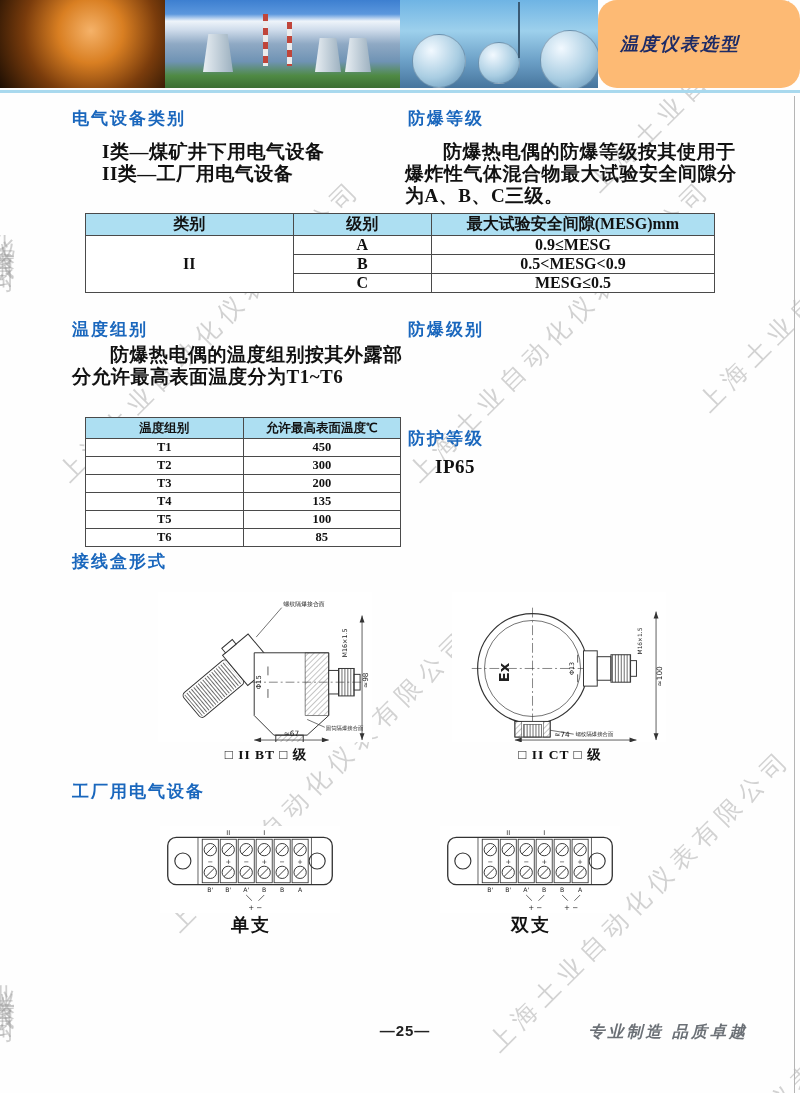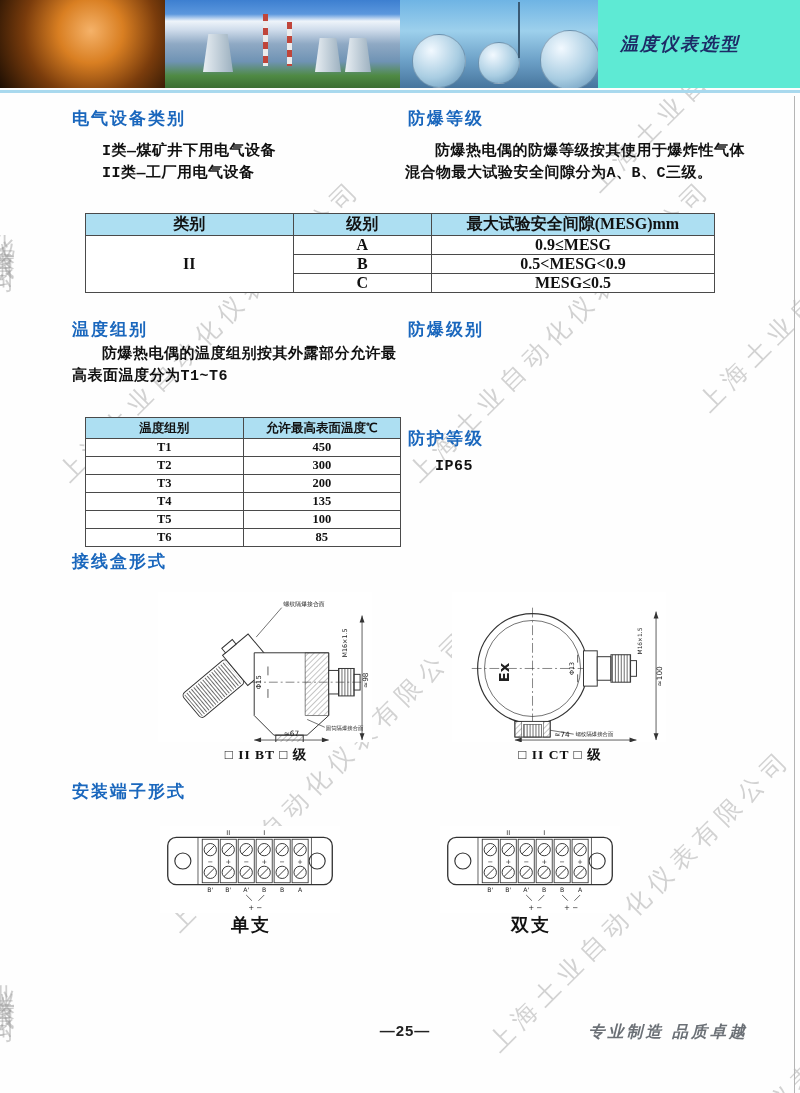--- a/index.html
+++ b/index.html
@@ -14,29 +14,29 @@
   
   .header{position:absolute;left:0;top:0;width:800px;height:88px;display:flex;z-index:1;}
   .photo{position:relative;height:88px;overflow:hidden;}
   .photo1{width:165px;background:radial-gradient(circle at 55% 35%,#f5b269 0%,#d97f22 30%,#7a3c0c 62%,#1c0e03 100%);}
   .photo2{width:235px;background:linear-gradient(180deg,#3d7fd0 0%,#5b97dd 16%,#eef4fa 24%,#cfdceb 34%,#8fa9c4 50%,#6f93b4 70%,#4f8a44 86%,#3c6e33 100%);}
   .photo3{width:198px;background:linear-gradient(180deg,#6fb4e4 0%,#9dd0ec 35%,#6b9fc6 70%,#47759d 100%);}
   .tower{position:absolute;bottom:16px;background:linear-gradient(90deg,#e8eef3,#9db1c0);
          clip-path:polygon(18% 0,82% 0,100% 100%,0 100%);}
   .chimney{position:absolute;background:repeating-linear-gradient(180deg,#c0453a 0 7px,#ececec 7px 14px);width:5px;}
   .sphere{position:absolute;border-radius:50%;background:radial-gradient(circle at 35% 30%,#f2f9ff,#a9cde2 55%,#5d8fb4 100%);border:1px solid rgba(60,90,120,.4);}
-  .title-band{width:202px;background:#5eead4;display:flex;align-items:center;}
+  .title-band{width:202px;background:#fdba74;display:flex;align-items:center;border-radius:19px;}
   .page-title{width:100%;padding-left:22px;font-family:"Liberation Sans",sans-serif;
       font-weight:bold;font-style:italic;font-size:18px;letter-spacing:2px;color:#1d2b66;}
   .header-rule{position:absolute;left:0;top:90px;width:800px;height:3px;background:#a9d9ee;z-index:1;}
   .edge-line{position:absolute;left:794px;top:96px;width:1px;height:997px;background:#b5b5b5;z-index:1;}
   
   .sec-h{position:absolute;margin:0;z-index:2;font-family:"Liberation Sans",sans-serif;
          font-size:17px;font-weight:bold;letter-spacing:2px;color:#1a67bd;}
-  .body-text{position:absolute;z-index:2;font-size:15px;font-weight:600;line-height:22px;letter-spacing:.5px;font-family:Liberation Mono, monospace;}
+  .body-text{position:absolute;z-index:2;font-size:19px;font-weight:600;line-height:22px;letter-spacing:.5px;}
   .indent{text-indent:2em;}
   
   table.dt{position:absolute;z-index:2;border-collapse:collapse;background:#fff;
            font-size:16px;font-weight:600;text-align:center;}
   table.dt th,table.dt td{border:1px solid #4a4a4a;padding:0 4px;}
   table.dt th{background:#addff2;font-weight:700;height:20px;}
   table.dt td{height:17px;}
   
   .draw{position:absolute;z-index:2;text-align:center;}
   .draw svg{background:#fff;display:block;}
@@ -237,21 +237,21 @@
       <polygon points="188,151 181,148.5 181,153.5" fill="#333"></polygon>
       <text x="112" y="158" text-anchor="middle" font-size="7.5" transform="translate(0,-10)">≈74</text>
       <line x1="208" y1="20" x2="208" y2="151" stroke="#333" stroke-width="0.8"></line>
       <polygon points="208,20 205.5,27 210.5,27" fill="#333"></polygon>
       <polygon points="208,151 205.5,144 210.5,144" fill="#333"></polygon>
       <text transform="rotate(-90 214 86)" x="214" y="86" text-anchor="middle" font-size="7.5">≈100</text>
     </svg>
     <div class="draw-cap">□ II CT □ 级</div>
   </div>
 
-  <h2 class="sec-h" style="left:72px;top:780px">安装端子形式</h2>
+  <h2 class="sec-h" style="left:72px;top:780px">工厂用电气设备</h2>
 
   <div class="draw" style="left:160px;top:826px;width:182px">
     <svg width="180" height="87" viewBox="0 0 190 92">
       <text x="72" y="9" text-anchor="middle" font-size="7">II</text>
       <text x="110" y="9" text-anchor="middle" font-size="7">I</text>
       <rect x="8" y="12" width="174" height="50" rx="9" fill="#fff" stroke="#333" stroke-width="1.4"></rect>
       <circle cx="24" cy="37" r="8.5" fill="#fff" stroke="#333" stroke-width="1.2"></circle>
       <circle cx="166" cy="37" r="8.5" fill="#fff" stroke="#333" stroke-width="1.2"></circle>
       <line x1="40" y1="12" x2="40" y2="62" stroke="#333" stroke-width="0.8"></line>
       <line x1="160" y1="12" x2="160" y2="62" stroke="#333" stroke-width="0.8"></line>

